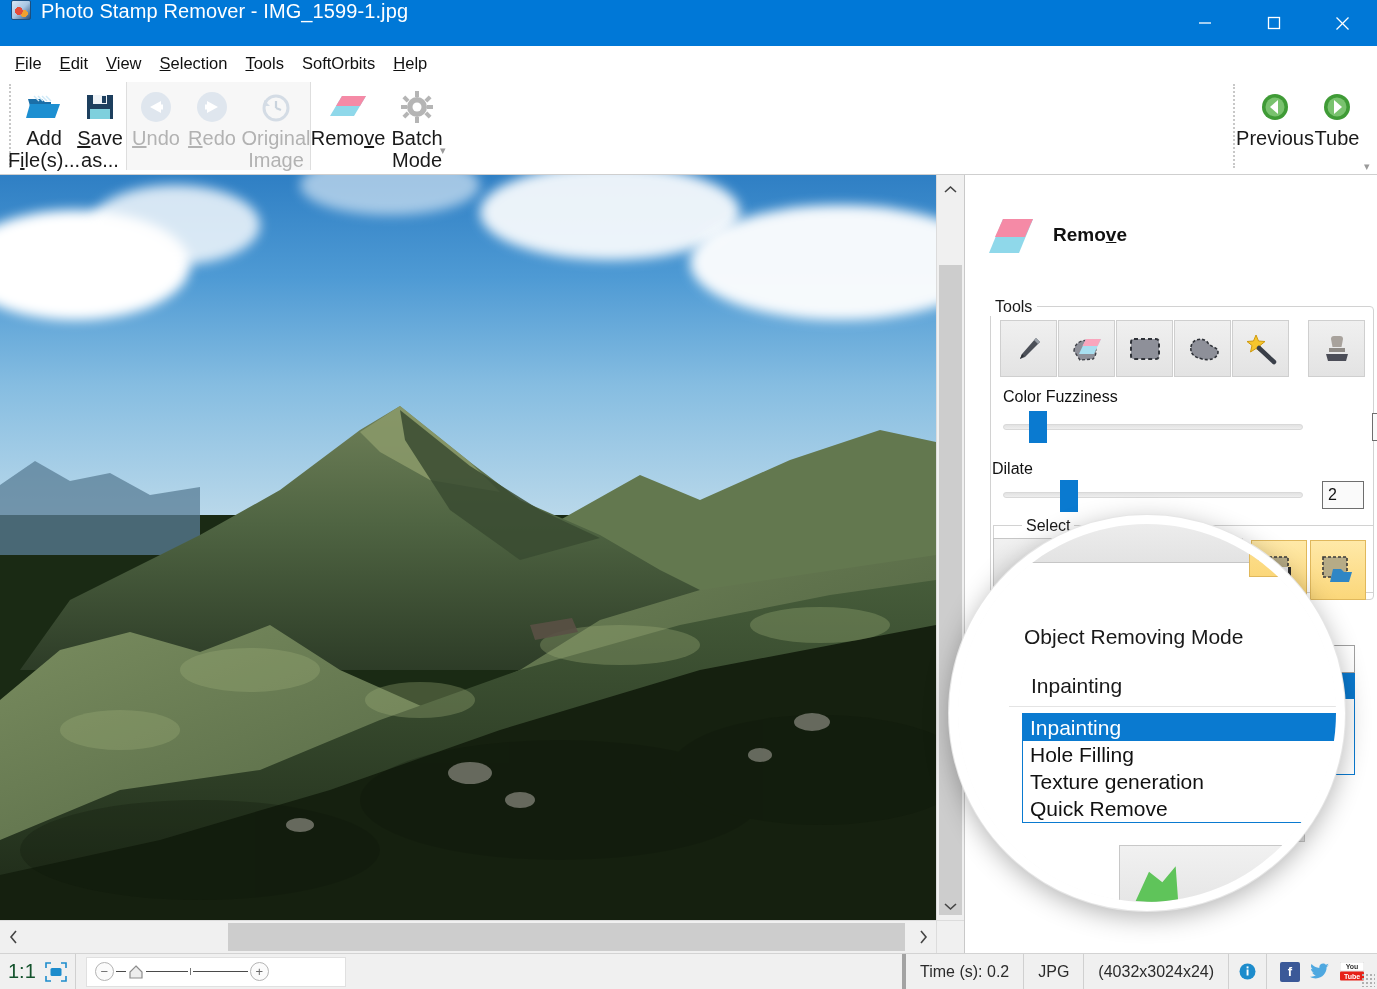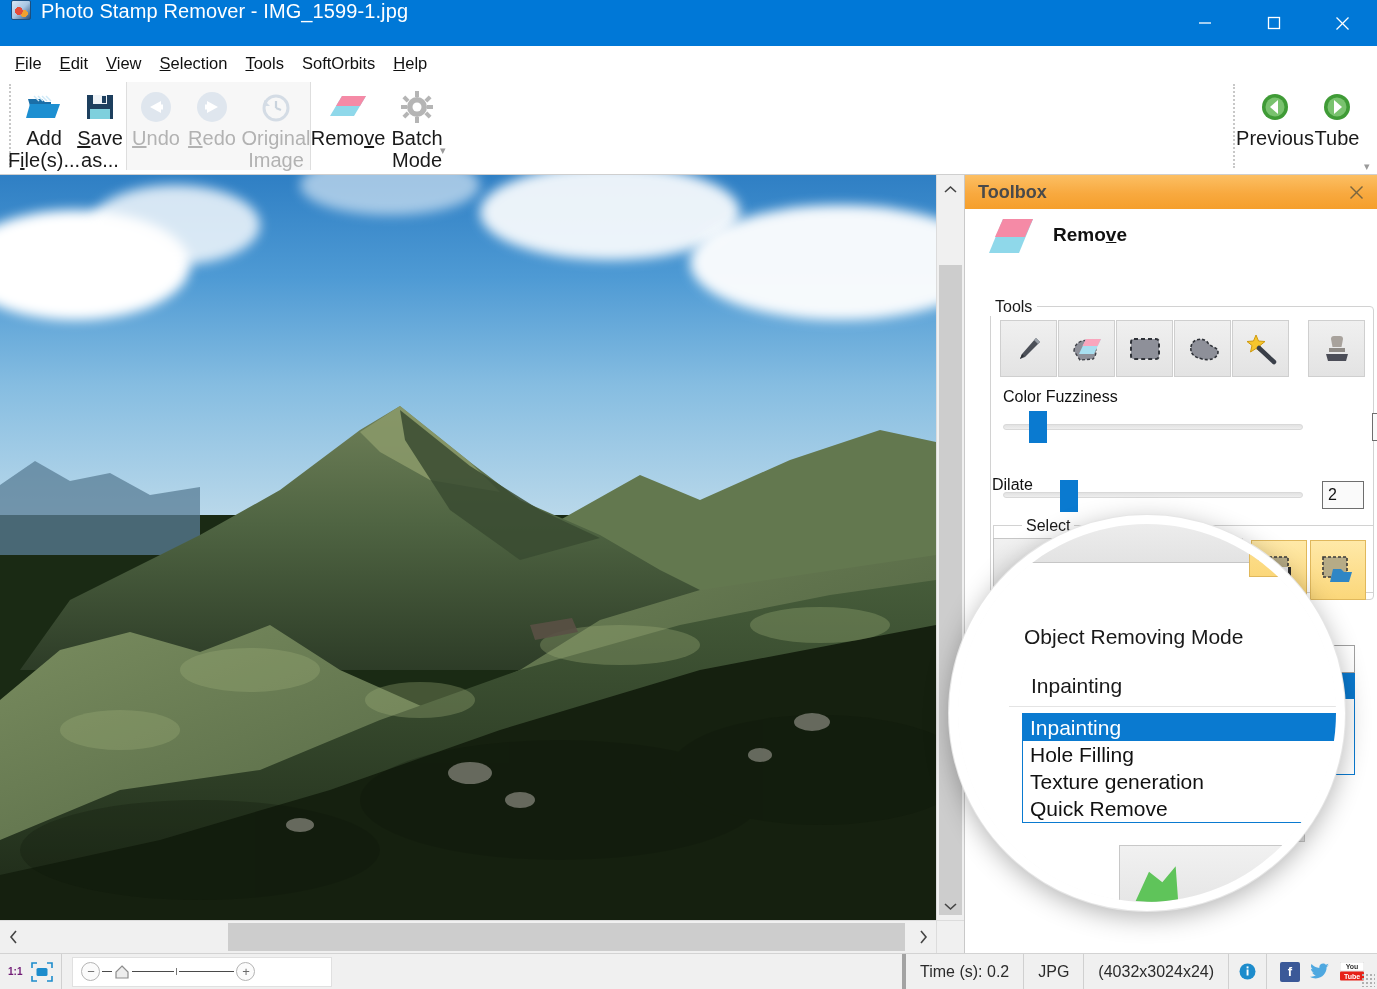--- a/index.html
+++ b/index.html
@@ -354,21 +354,21 @@
     border-top:1px solid #d3d3d3;
     box-sizing:border-box;
     display:flex; align-items:center;
   }
   .sb-cell {
     height:35px; display:flex; align-items:center;
     border-right:1px solid #d0d0d0;
     padding:0 10px; box-sizing:border-box;
     font-size:16px; color:#2b2b2b;
   }
-  .sb-zoom-ratio { color:#701a75; font-weight:bold; font-size:10px; }
+  .sb-zoom-ratio { color:#14532d; font-weight:normal; font-size:20px; }
   .zoom-widget {
     width:260px; height:30px; background:#fff; border:1px solid #e0e0e0;
     box-sizing:border-box; display:flex; align-items:center; padding:0 8px;
   }
   .zw-circle {
     width:17px;height:17px;border-radius:50%;border:1px solid #b4b4b4;
     display:flex;align-items:center;justify-content:center;font-size:13px;color:#6a6a6a;
     background:#fbfbfb; flex:none;
   }
   .zw-line { height:1px; background:#4a4a4a; }
@@ -654,29 +654,20 @@
     <div class="hs-thumb"></div>
     <div class="hs-arrow hs-right">
       <svg width="9" height="14" viewBox="0 0 9 14">
           <polyline points="2,1 7,7 2,13" fill="none" stroke="#444" stroke-width="1.6"></polyline>
         </svg>
     </div>
   </div>
   <div class="corner-box"></div>
 
   <div class="toolbox">
-    <div class="tb-header">
-      <div class="tb-title">Toolbox</div>
-      <div class="tb-close">
-        <svg width="15" height="15" viewBox="0 0 15 15">
-            <line x1="1.5" y1="1.5" x2="13.5" y2="13.5" stroke="#7a6640" stroke-width="1.4"></line>
-            <line x1="13.5" y1="1.5" x2="1.5" y2="13.5" stroke="#7a6640" stroke-width="1.4"></line>
-          </svg>
-      </div>
-    </div>
     <div class="tb-mode">
       <div class="eraser-big">
         <svg width="48" height="42" viewBox="0 0 48 42">
           <path d="M16 4 L46 4 L32 38 L2 38 Z" fill="#8fd8ea"></path>
           <path d="M16 4 L46 4 L38 22 L8 22 Z" fill="#f58aa6"></path>
         </svg>
       </div>
       <div class="tb-mode-label">Remo<u>v</u>e</div>
     </div>
   </div>
@@ -726,21 +717,21 @@
         <path d="M4 21 h22 l-2 7 h-18 z" fill="#4c4e58"></path>
       </svg>
     </div>
   </div>
 
   <div class="slider-label" style="left:992px; top:388px;padding-left:11px;">Color Fuzziness</div>
   <div class="slider-track" style="left:1003px; top:424px; width:300px;"></div>
   <div class="slider-thumb" style="left:1029px; top:411px;"></div>
   <div class="num-box" style="left:1372px; top:413px;font-weight:bold;">50</div>
 
-  <div class="slider-label" style="left:992px; top:476px;">Dilate</div>
+  <div class="slider-label" style="left:992px; top:460px;">Dilate</div>
   <div class="slider-track" style="left:1003px; top:492px; width:300px;"></div>
   <div class="slider-thumb" style="left:1060px; top:480px;"></div>
   <div class="num-box" style="left:1322px; top:481px;">2</div>
 
   <div class="select-frame"></div>
   <div class="select-legend">Select</div>
   <div class="sel-big-btn"></div>
   <div class="yellow-btn" style="left:1251px; top:540px;">
     <svg width="34" height="30" viewBox="0 0 34 30">
       <rect x="2" y="2" width="24" height="20" fill="#b6ab86" stroke="#3a3a3a" stroke-width="1.6" stroke-dasharray="3 2"></rect>

